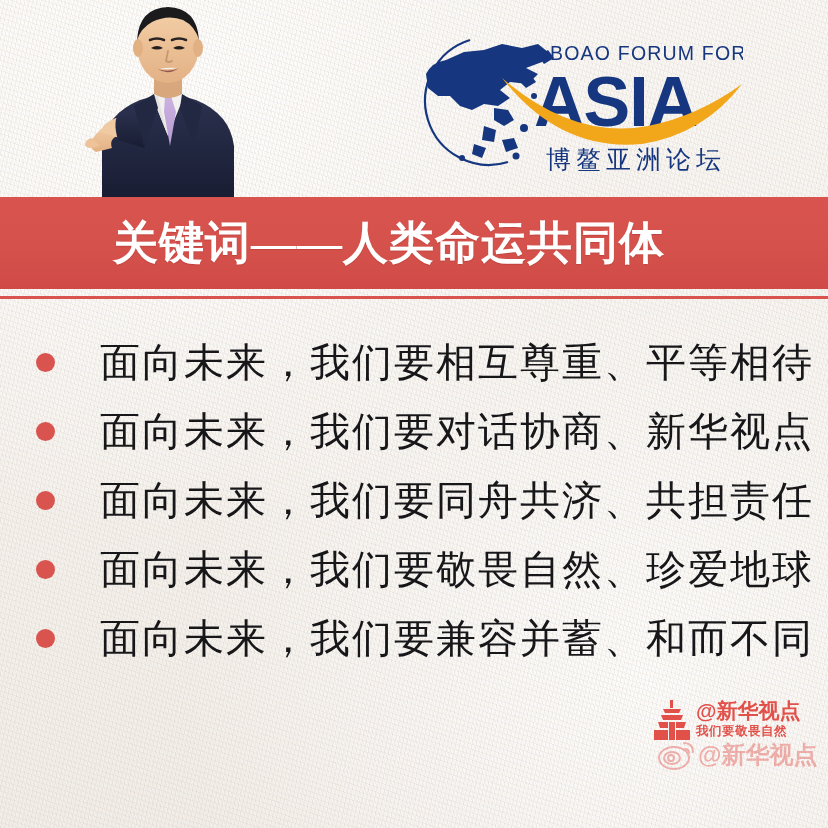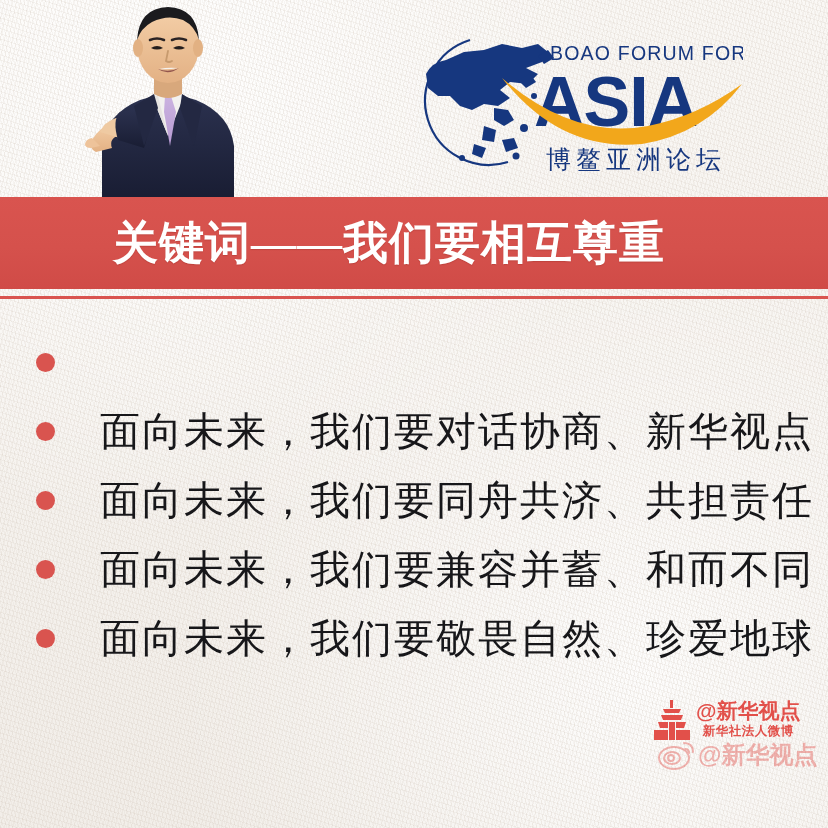--- a/index.html
+++ b/index.html
@@ -8,21 +8,20 @@
     width:828px;height:828px;
     font-family:"Liberation Serif","DejaVu Serif",serif;
     background:#f7f4f0;
     overflow:hidden;
   }
   #poster{
     position:relative;
     width:828px;height:828px;
     overflow:hidden;
     background-color:#f6f3ef;
-    text-align:center;
   }
   
   .paper-texture{
     position:absolute;inset:0;
     background-color:#f7f4f1;
     background-image:
       repeating-linear-gradient(102deg, rgba(206,192,178,.17) 0px, rgba(206,192,178,.17) 1px, rgba(255,255,255,0) 1px, rgba(255,255,255,0) 4px),
       repeating-linear-gradient(18deg, rgba(198,184,170,.14) 0px, rgba(198,184,170,.14) 1px, rgba(255,255,255,0) 1px, rgba(255,255,255,0) 5px),
       repeating-linear-gradient(73deg, rgba(190,176,162,.10) 0px, rgba(190,176,162,.10) 1px, rgba(255,255,255,0) 1px, rgba(255,255,255,0) 3px),
       radial-gradient(circle at 22% 12%, rgba(255,255,255,.9) 0%, rgba(255,255,255,0) 45%),
@@ -207,64 +206,65 @@
         <text x="136" y="104" font-family="Liberation Sans, DejaVu Sans, sans-serif" font-size="70" font-weight="bold" letter-spacing="-1" fill="#16377f">ASIA</text>
 
         <path d="M104 56 Q176 118 250 104 Q300 94 344 62 Q306 112 244 122 Q162 130 104 56 Z" fill="#f2a71b"></path>
 
         <text x="148" y="146" font-family="Liberation Serif, DejaVu Serif, serif" font-size="25" letter-spacing="5" fill="#16377f">博鳌亚洲论坛</text>
       </svg>
     </div>
   </div>
 
   <div class="banner">
-    <div class="banner-title">关键词——我们要相互尊重</div>
+    <div class="banner-title">关键词——人类命运共同体</div>
   </div>
   <div class="banner-rule"></div>
 
   <ul class="bullet-list">
     <li class="bullet-item">
       <span class="bullet-dot"></span>
+      <span class="bullet-text">面向未来，我们要相互尊重、平等相待</span>
     </li>
     <li class="bullet-item">
       <span class="bullet-dot"></span>
       <span class="bullet-text">面向未来，我们要对话协商、新华视点</span>
     </li>
     <li class="bullet-item">
       <span class="bullet-dot"></span>
       <span class="bullet-text">面向未来，我们要同舟共济、共担责任</span>
     </li>
     <li class="bullet-item">
       <span class="bullet-dot"></span>
+      <span class="bullet-text">面向未来，我们要敬畏自然、珍爱地球</span>
+    </li>
+    <li class="bullet-item">
+      <span class="bullet-dot"></span>
       <span class="bullet-text">面向未来，我们要兼容并蓄、和而不同</span>
-    </li>
-    <li class="bullet-item">
-      <span class="bullet-dot"></span>
-      <span class="bullet-text">面向未来，我们要敬畏自然、珍爱地球</span>
     </li>
   </ul>
 
   <div class="watermark">
     <div class="wm-top">
       <div class="wm-tower">
         <svg viewBox="0 0 44 44" xmlns="http://www.w3.org/2000/svg">
           <g fill="#e2504a">
             <rect x="20" y="2" width="3" height="8"></rect>
             <path d="M13 11 L31 11 L29 15 L15 15 Z"></path>
             <path d="M11 17 L33 17 L31 22 L13 22 Z"></path>
             <path d="M8 24 L36 24 L34 30 L10 30 Z"></path>
             <path d="M4 32 L40 32 L40 42 L4 42 Z"></path>
             <rect x="18" y="22" width="8" height="20" fill="#f7f4f1"></rect>
             <rect x="19" y="24" width="6" height="18"></rect>
           </g>
         </svg>
       </div>
       <div class="wm-textblock">
         <div class="wm-name">@新华视点</div>
-        <div class="wm-sub">新华社法人微博</div>
+        <div class="wm-sub">我们要敬畏自然</div>
       </div>
     </div>
     <div class="wm-bottom">
       <div class="wm-eye">
         <svg viewBox="0 0 40 34" xmlns="http://www.w3.org/2000/svg">
           <g fill="none" stroke="#e2504a" stroke-width="2">
             <ellipse cx="18" cy="20" rx="15" ry="11"></ellipse>
             <ellipse cx="16" cy="20" rx="8" ry="6"></ellipse>
             <circle cx="15" cy="20" r="3"></circle>
             <path d="M28 5 Q37 5 37 14" stroke-linecap="round"></path>

